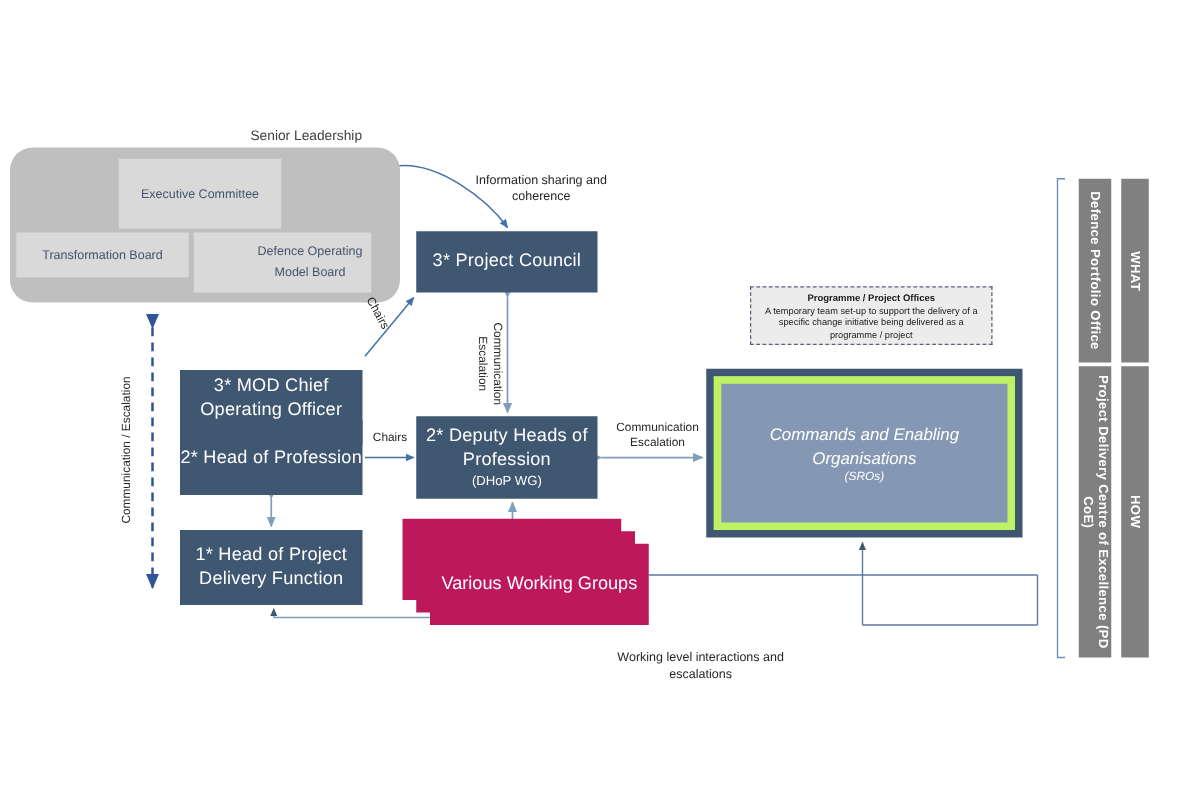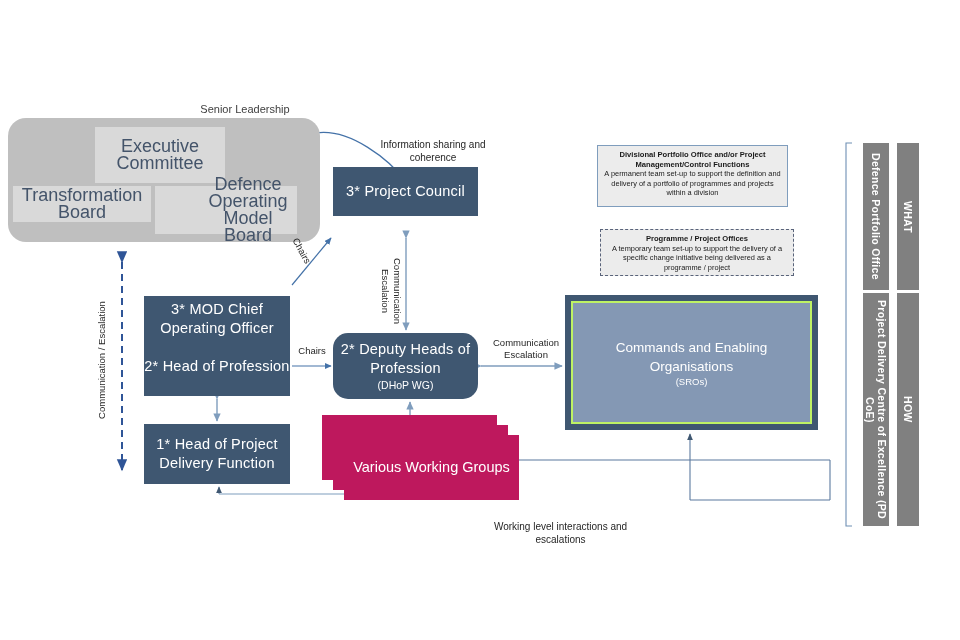--- a/index.html
+++ b/index.html
@@ -14,47 +14,47 @@
   .navy{background:#3f5771;color:#ffffff;}
   .navy .t1{font-size:14.5px;line-height:19px;letter-spacing:.2px;}
   .navy .t2{font-size:10.5px;line-height:14px;}
 
   
   #senior-leadership-group{position:absolute;left:8px;top:118px;width:312px;height:124px;
       background:#bfbfbf;border-radius:18px;}
   #senior-leadership-label{position:absolute;left:190px;top:103px;width:110px;text-align:center;
       font-size:11px;color:#404040;}
   .greybox{position:absolute;background:#d9d9d9;color:#44546a;display:flex;align-items:center;
-      justify-content:center;text-align:center;font-size:18px;line-height:17px;box-sizing:border-box;}
+      justify-content:center;text-align:center;font-size:10px;line-height:17px;box-sizing:border-box;}
 
   #exec-committee{left:95px;top:127px;width:130px;height:56px;}
   #transformation-board{left:13px;top:186px;width:138px;height:36px;}
   #dom-board{left:155px;top:186px;width:142px;height:48px;padding-left:44px;}
 
   
-  #project-council{left:333px;top:167px;width:145px;height:49px;align-items:center;}
+  #project-council{left:333px;top:185px;width:145px;height:49px;align-items:center;}
   #coo-box{left:144px;top:252px;width:146px;height:60px;margin-top:44px;}
   #hop-box{left:144px;top:336px;width:146px;height:60px;}
   #hopdf-box{left:144px;top:424px;width:146px;height:60px;}
-  #dhop-box{left:333px;top:333px;width:145px;height:66px;border-radius:15px;}
+  #dhop-box{left:333px;top:333px;width:145px;height:66px;}
 
   
   #wg-stack{position:absolute;left:322px;top:415px;width:195px;height:85px;}
   #wg-stack .sheet{position:absolute;background:#be185d;}
   #wg-back1{left:0px;top:0px;width:175px;height:65px;}
   #wg-back2{left:11px;top:10px;width:175px;height:65px;}
   #wg-front{left:22px;top:20px;width:175px;height:65px;display:flex;align-items:center;
       justify-content:center;color:#fff;text-align:center;}
 
   
   #sro-outer{position:absolute;left:565px;top:295px;width:253px;height:135px;background:#3f5771;
       padding:6px;box-sizing:border-box;}
-  #sro-inner{width:100%;height:100%;background:#8498b4;border:2px solid #bef264;box-sizing:border-box;
+  #sro-inner{width:100%;height:100%;background:#8498b4;border:6px solid #bef264;box-sizing:border-box;
       display:flex;flex-direction:column;align-items:center;justify-content:center;color:#ffffff;
-      text-align:center;}
+      text-align:center;font-style:italic;}
   #sro-inner .l1{font-size:13.5px;line-height:19px;}
   #sro-inner .l2{font-size:13.5px;line-height:19px;margin-top:14px;}
   #sro-inner .l3{font-size:9.5px;line-height:12px;}
 
   
   #dpo-note{position:absolute;left:597px;top:145px;width:191px;height:62px;background:#ececec;
       border:1px solid #7f9dbd;box-sizing:border-box;padding:4px 6px;}
   #ppo-note{position:absolute;left:600px;top:229px;width:194px;height:47px;background:#ececec;
       border:1px dashed #59637a;box-sizing:border-box;padding:4px 6px;}
   .note-title{font-size:7.6px;font-weight:bold;color:#1a1a1a;line-height:9.5px;text-align:center;}
@@ -176,24 +176,20 @@
     </div>
   </div>
 
   <div id="sro-outer">
     <div id="sro-inner">
       <div class="l1">Commands and Enabling Organisations</div>
       <div class="l3">(SROs)</div>
     </div>
   </div>
 
-  <div id="dpo-note">
-    <div class="note-title">Divisional  Portfolio Office and/or Project Management/Control Functions</div>
-    <div class="note-body">A permanent team set-up to support the definition and delivery of a portfolio of programmes and projects within a division</div>
-  </div>
 
   <div id="ppo-note">
     <div class="note-title">Programme / Project Offices</div>
     <div class="note-body">A temporary team set-up to support the delivery of a specific change initiative being delivered as a programme / project</div>
   </div>
 
   <div class="vbar" id="bar-dpo">
     <span>Defence Portfolio Office</span>
   </div>
   <div class="vbar" id="bar-what">

